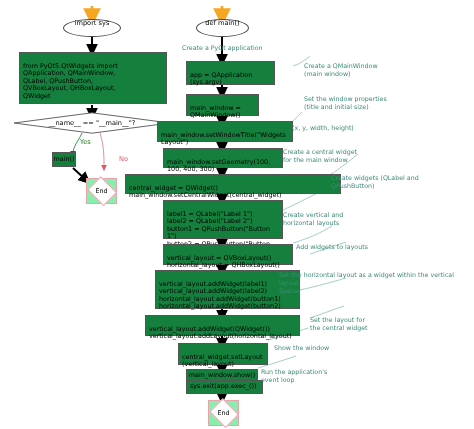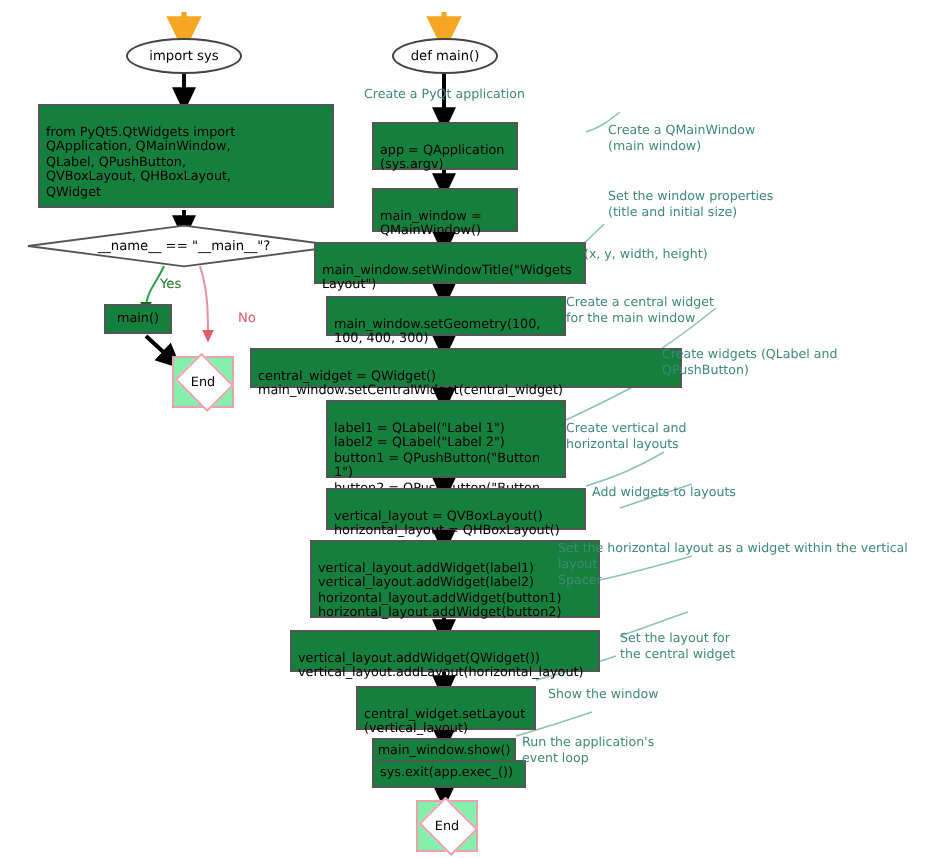--- a/index.html
+++ b/index.html
@@ -19,21 +19,21 @@
     font-size:6.4px;line-height:7.6px;
     padding:2px 3px;white-space:pre-line;
     color:#000;
   }
 
   
   .term{
     border:1px solid #444;border-radius:50%;
     background:#ffffff;
     font-size:6.6px;line-height:7px;
-    display:flex;align-items:center;justify-content:center;
+    display:flex;align-items:flex-start;justify-content:center;
     text-align:center;
   }
 
   
   .decision{position:absolute;}
   .decision .dlabel{
     position:absolute;left:0;top:0;width:100%;height:100%;
     display:flex;align-items:center;justify-content:center;
     font-size:6.6px;color:#000;text-align:center;
   }
@@ -140,34 +140,34 @@
   <div class="decision" style="left:13px;top:112px;width:158px;height:22px;">
     <svg width="158" height="22" viewBox="0 0 158 22">
       <polygon points="79,0.8 157,11 79,21.2 1,11" fill="#fff" stroke="#555" stroke-width="0.9"></polygon>
     </svg>
     <div class="dlabel">__name__ == "__main__"?</div>
   </div>
 
   <div class="brlabel yes" style="left:80px;top:138px;">Yes</div>
   <div class="brlabel no" style="left:109px;top:155px;">No</div>
 
-  <div class="node proc" style="left:52px;top:152px;width:34px;height:15px;display:flex;align-items:center;justify-content:center;">
+  <div class="node proc" style="left:52px;top:152px;width:24px;height:15px;display:flex;align-items:center;justify-content:center;">
     <span>main()</span>
   </div>
 
   <div class="endnode" style="left:86px;top:178px;width:29px;height:24px;">
     <div class="inner"></div>
     <div class="etext">End</div>
   </div>
 
   <div class="node term" style="left:196px;top:19px;width:53px;height:18px;">
     <span>def main()</span>
   </div>
 
-  <div class="node proc" style="left:186px;top:61px;width:73px;height:24px;">
+  <div class="node proc" style="left:186px;top:61px;width:89px;height:24px;">
     <span>app = QApplication
 (sys.argv)</span>
   </div>
 
   <div class="node proc" style="left:186px;top:94px;width:73px;height:22px;">
     <span>main_window =
 QMainWindow()</span>
   </div>
 
   <div class="node proc" style="left:157px;top:121px;width:136px;height:21px;">

